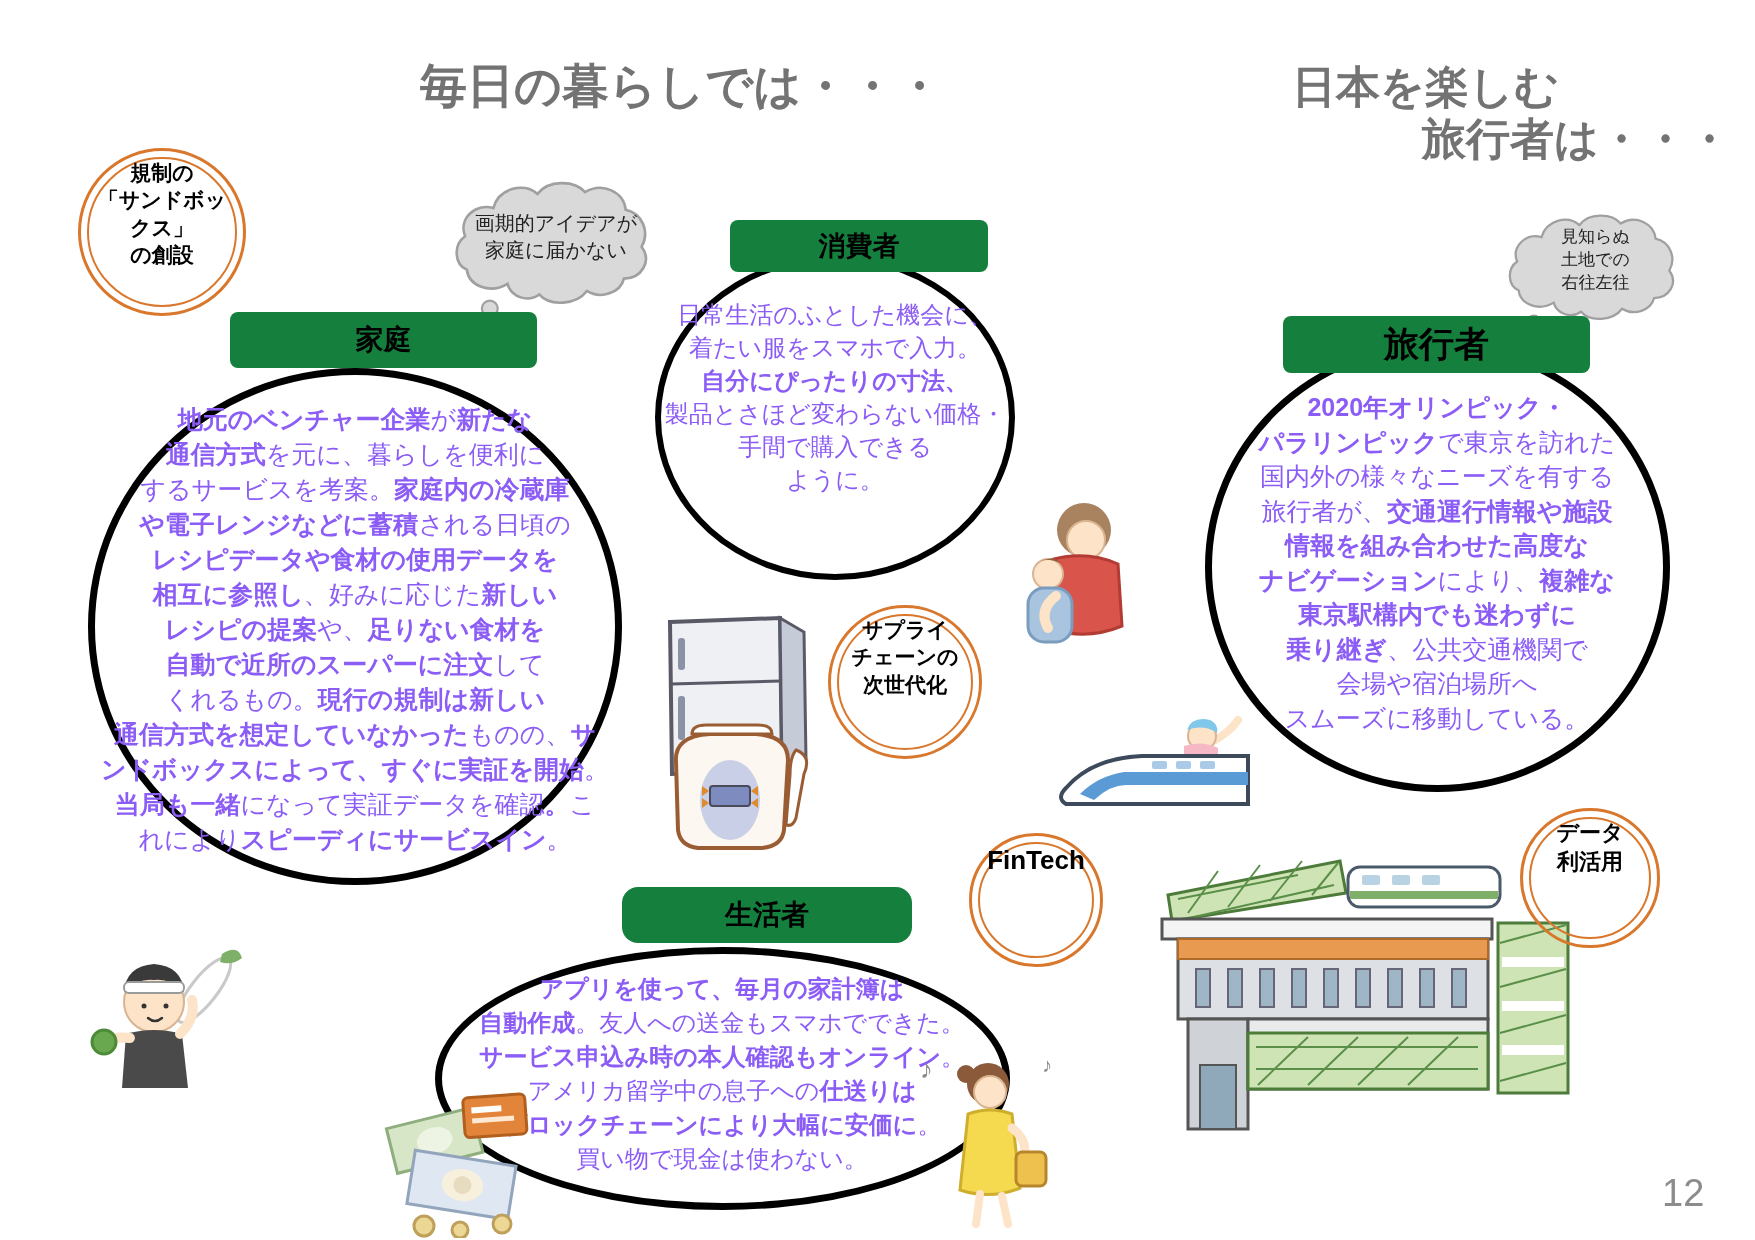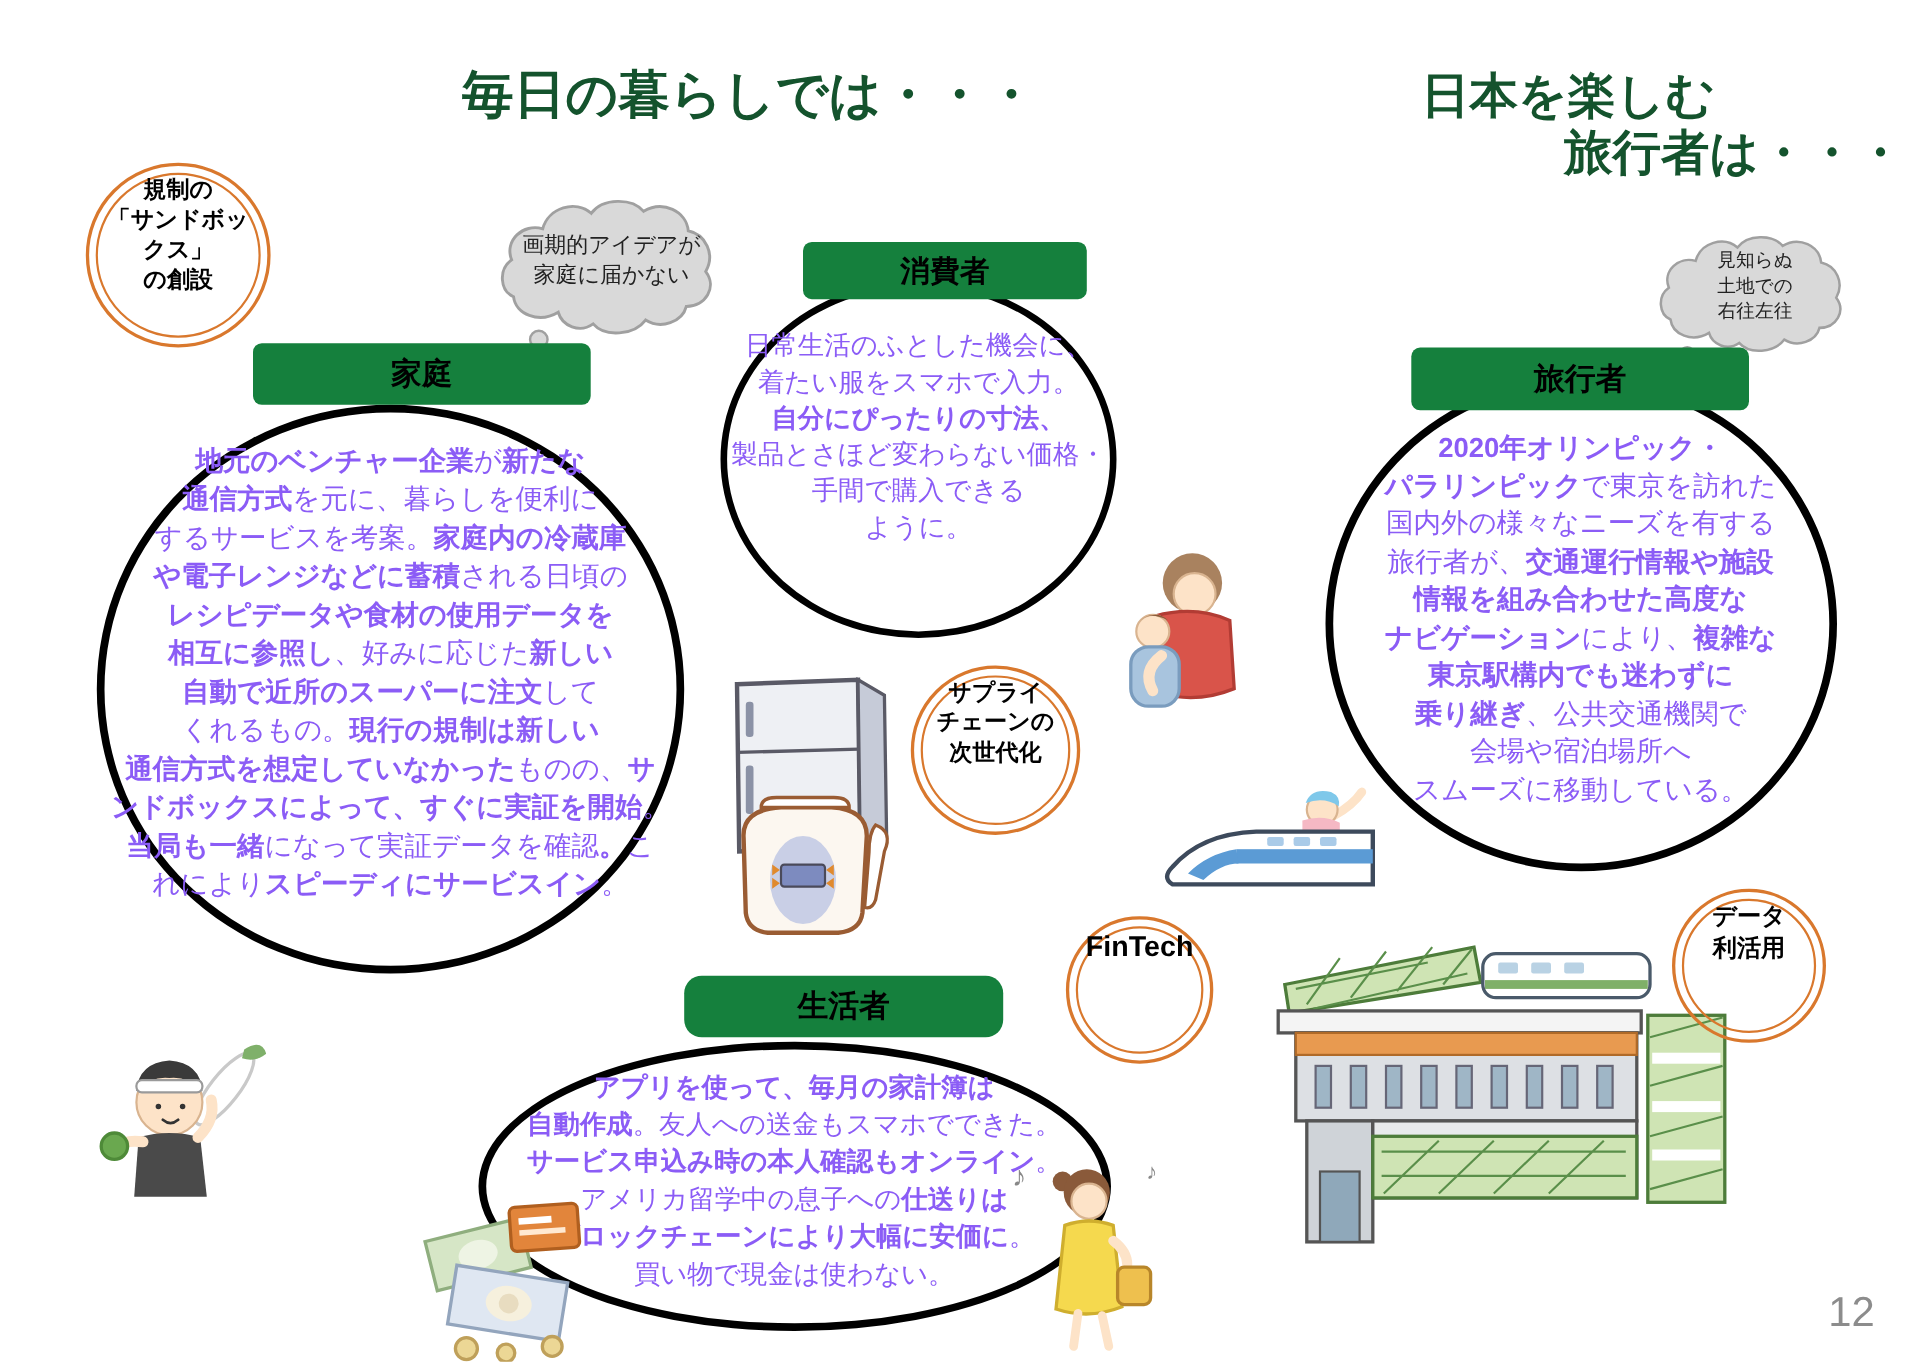--- a/index.html
+++ b/index.html
@@ -1,30 +1,30 @@
 <!DOCTYPE html>
 <html><head>
 <meta charset="utf-8">
 <style>
   * { box-sizing: border-box; margin: 0; padding: 0; }
   body { background: #ffffff; }
   .canvas { position: relative; width: 1755px; height: 1240px; background: #fff; overflow: hidden;
             font-family: "Liberation Sans", "DejaVu Sans", sans-serif; color: #111; }
 
-  .title { position: absolute; font-weight: 700; color: #14532d; white-space: nowrap; }
+  .title { position: absolute; font-weight: 700; color: #737373; white-space: nowrap; }
   #title-left { left: 420px; top: 55px; width: 520px; text-align: center; font-size: 47px; }
   #title-r1 { left: 1292px; top: 58px; font-size: 44px; }
   #title-r2 { left: 1422px; top: 110px; font-size: 44px; }
 
   .header { position: absolute; background: #15803d; border-radius: 8px; display: flex;
             align-items: center; justify-content: center; font-weight: 700; z-index: 5; color: #000; }
   #hdr-household { left: 230px; top: 312px; width: 307px; height: 56px; font-size: 28px; }
   #hdr-consumer  { left: 730px; top: 220px; width: 258px; height: 52px; font-size: 27px; }
   #hdr-citizen   { left: 622px; top: 887px; width: 290px; height: 56px; font-size: 28px; border-radius: 16px; }
-  #hdr-traveler  { left: 1283px; top: 316px; width: 307px; height: 57px; font-size: 28px; }
+  #hdr-traveler  { left: 1283px; top: 316px; width: 307px; height: 57px; font-size: 35px; }
 
   .oval { position: absolute; border: 7px solid #000; border-radius: 50%; background: #fff; z-index: 1; }
   #oval-household { left: 88px;   top: 368px; width: 534px; height: 517px; }
   #oval-consumer  { left: 655px;  top: 255px; width: 360px; height: 325px; border-width: 6px; }
   #oval-citizen   { left: 435px;  top: 947px; width: 575px; height: 263px; }
   #oval-traveler  { left: 1205px; top: 342px; width: 465px; height: 450px; }
 
   .btxt { position: absolute; z-index: 2; text-align: center; color: #8b5cf6; }
   .btxt .tl { white-space: nowrap; }
   .em { font-weight: 700; text-underline-offset: 4px; text-decoration-thickness: 2.5px; }
@@ -128,20 +128,21 @@
 
   <div class="oval" id="oval-household"></div>
   <div class="header" id="hdr-household">家庭</div>
   <div class="btxt" id="txt-household">
       <div class="tl"><span class="em">地元のベンチャー企業</span><span>が</span><span class="em">新たな</span></div>
       <div class="tl"><span class="em">通信方式</span><span>を元に、暮らしを便利に</span></div>
       <div class="tl"><span>するサービスを考案。</span><span class="em">家庭内の冷蔵庫</span></div>
       <div class="tl"><span class="em">や電子レンジなどに蓄積</span><span>される日頃の</span></div>
       <div class="tl"><span class="em">レシピデータや食材の使用データを</span></div>
       <div class="tl"><span class="em">相互に参照し</span><span>、好みに応じた</span><span class="em">新しい</span></div>
+      <div class="tl"><span class="em">レシピの提案</span><span>や、</span><span class="em">足りない食材を</span></div>
       <div class="tl"><span class="em">自動で近所のスーパーに注文</span><span>して</span></div>
       <div class="tl"><span>くれるもの。</span><span class="em">現行の規制は新しい</span></div>
       <div class="tl"><span class="em">通信方式を想定していなかった</span><span>ものの、</span><span class="em">サ</span></div>
       <div class="tl"><span class="em">ンドボックスによって、すぐに実証を開始</span><span>。</span></div>
       <div class="tl"><span class="em">当局も一緒</span><span>になって実証データを確認</span><span class="em">。</span><span>こ</span></div>
       <div class="tl"><span>れにより</span><span class="em">スピーディにサービスイン</span><span>。</span></div>
     </div>
 
   <div class="oval" id="oval-consumer"></div>
   <div class="header" id="hdr-consumer">消費者</div>

